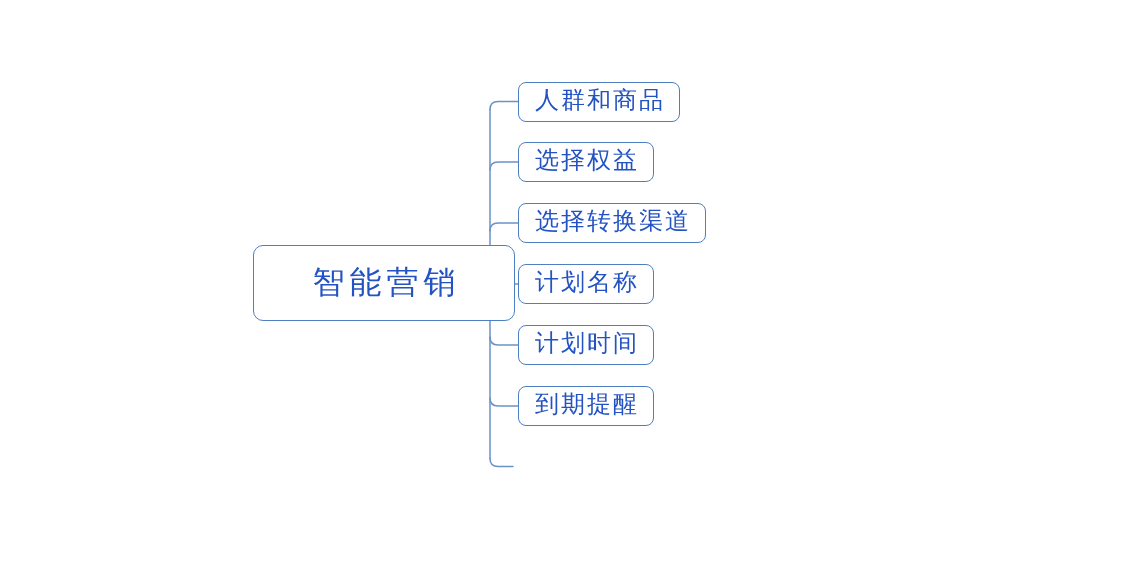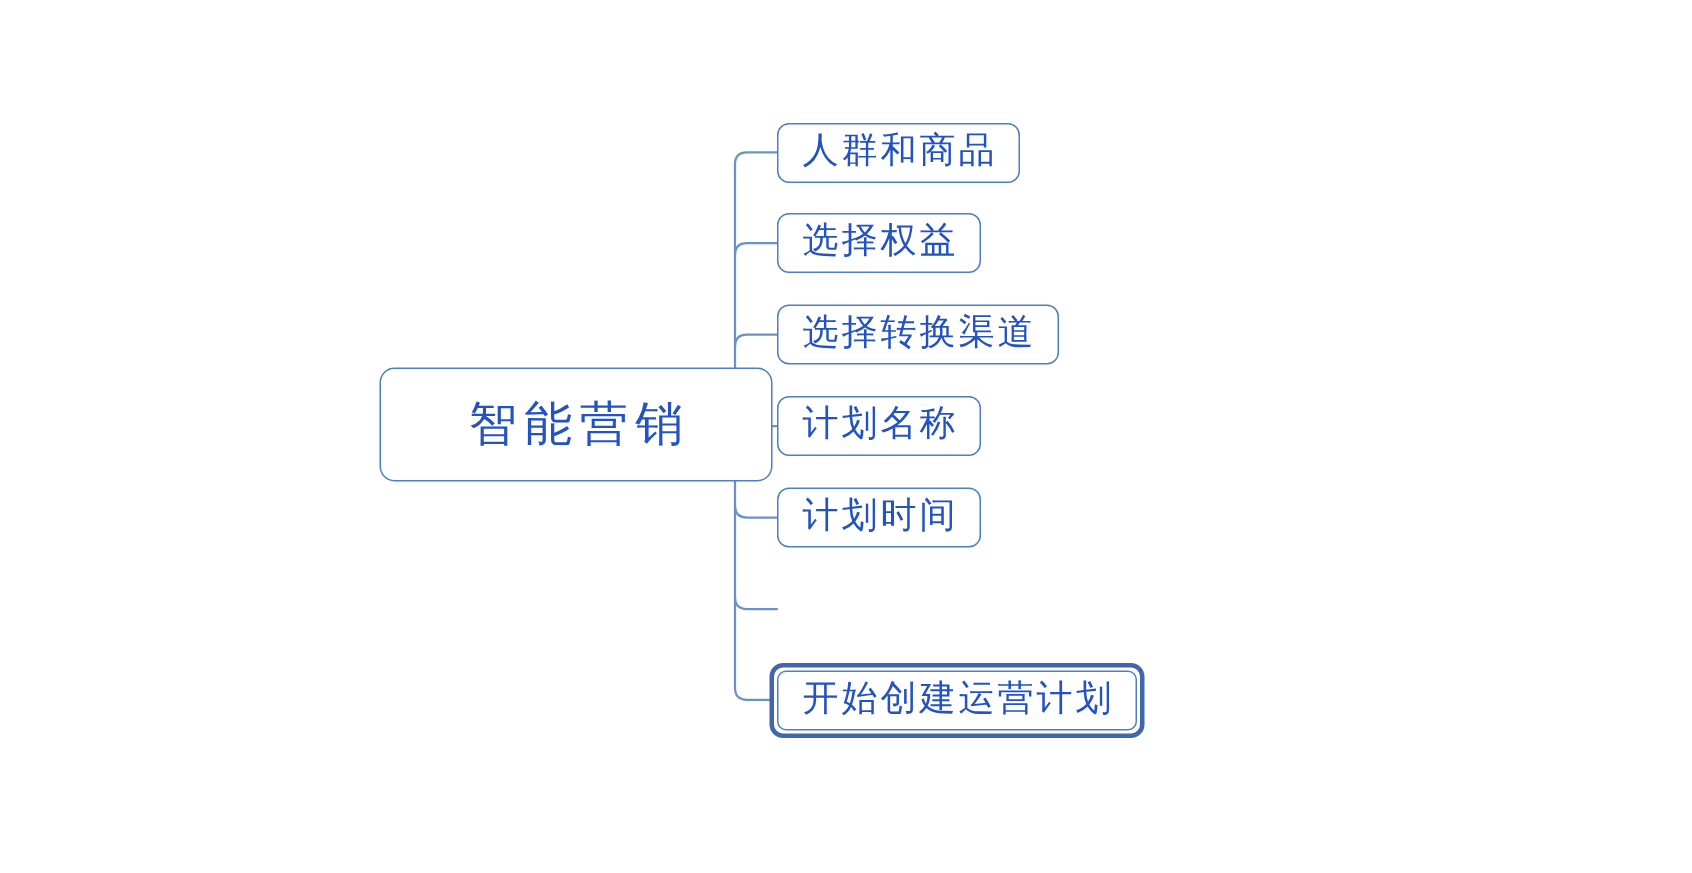--- a/index.html
+++ b/index.html
@@ -98,18 +98,16 @@
   <div class="node child-node child-0">人群和商品</div>
 
   <div class="node child-node child-1">选择权益</div>
 
   <div class="node child-node child-3">计划名称</div>
 
   <div class="node child-node child-2">选择转换渠道</div>
 
   <div class="node child-node child-4">计划时间</div>
 
+  <div class="node child-node child-5">到期提醒</div>
 
-  <div class="selected-wrap">
-    <div class="node child-node">开始创建运营计划</div>
-  </div>
 
 </div>
 
 </body></html>

